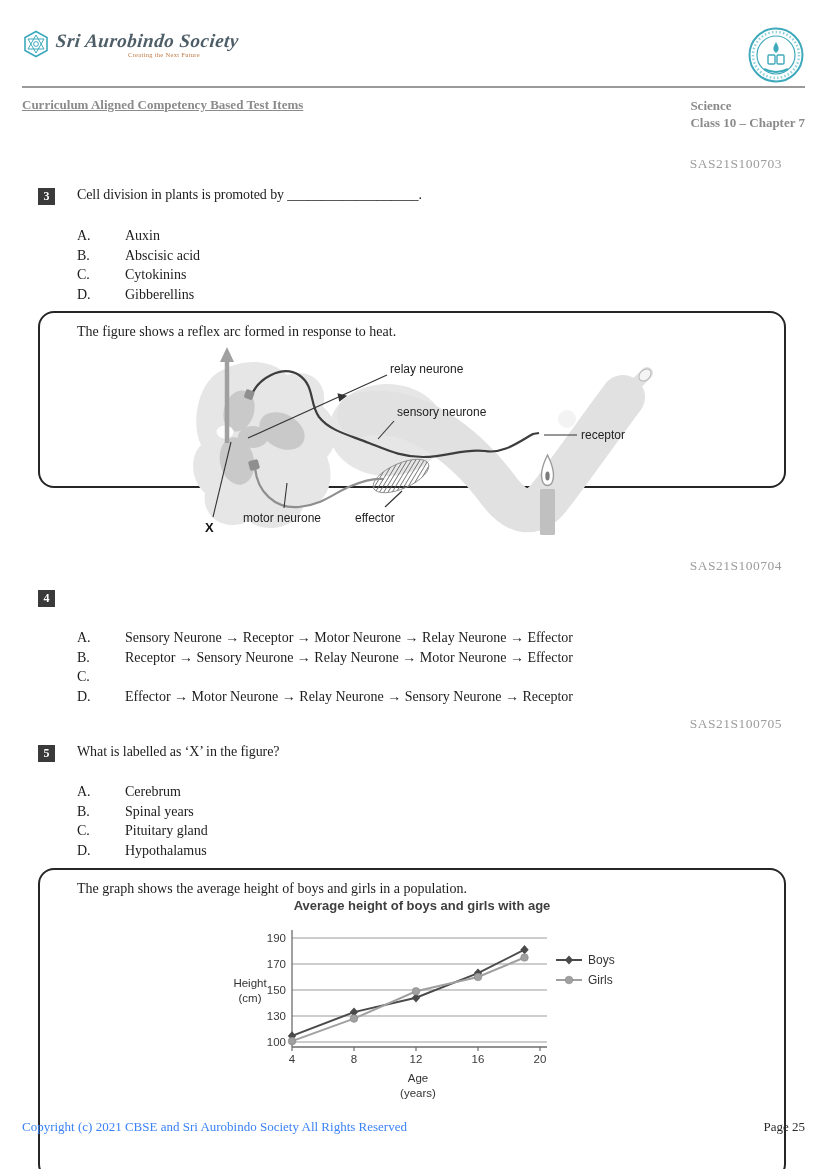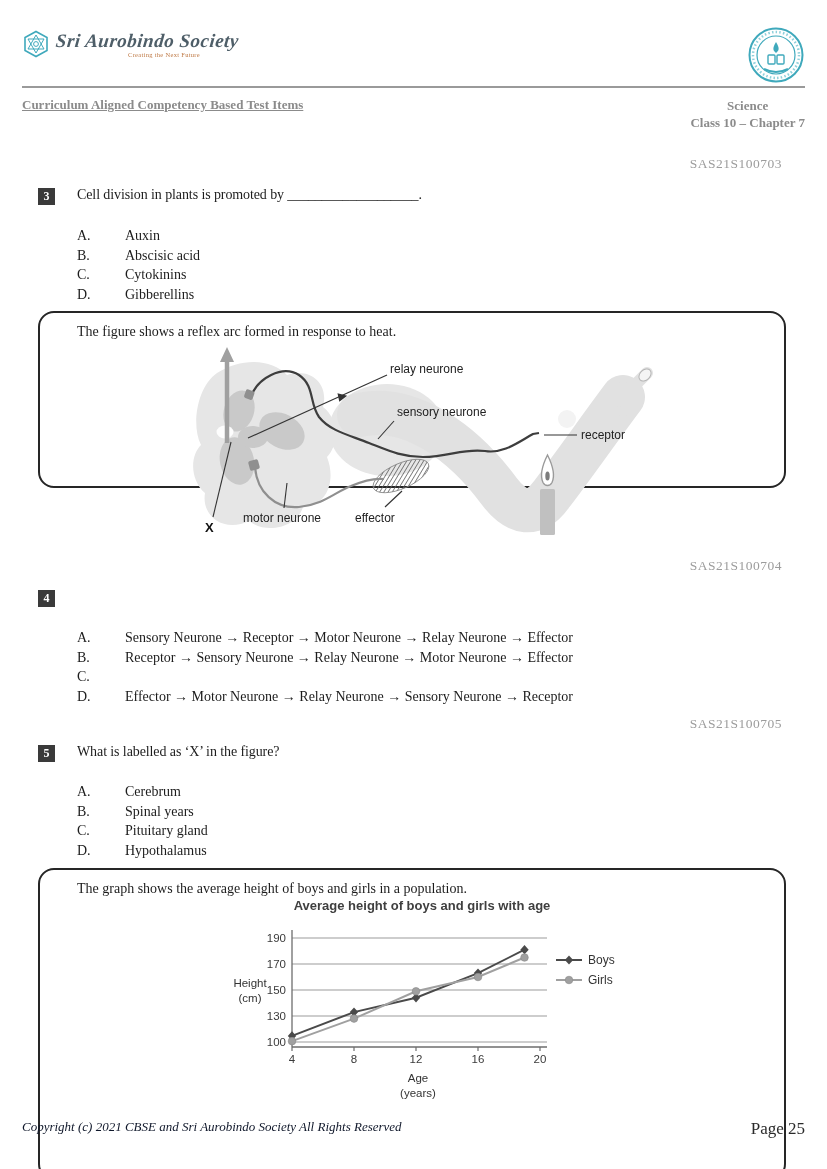--- a/index.html
+++ b/index.html
@@ -7,41 +7,41 @@
         font-family:"Liberation Serif",serif;color:#1d1d1d;}
   
   .brand{position:absolute;left:22px;top:30px;display:flex;align-items:flex-start;}
   .brand-text{margin-left:6px;}
   .brand-name{font-style:italic;font-weight:bold;font-size:19px;color:#4e5e68;
               letter-spacing:.5px;transform:skewX(-6deg);white-space:nowrap;}
   .brand-tagline{font-size:6.5px;color:#bf7a46;margin-left:72px;margin-top:-1px;letter-spacing:.3px;}
   .emblem{position:absolute;right:22px;top:26px;}
   .hr{position:absolute;left:22px;right:22px;top:86px;height:2px;background:#9a9a9a;}
   .subhead-left{position:absolute;left:22px;top:97px;font-weight:bold;font-size:13px;color:#8b8b8b;text-decoration:underline;}
-  .subhead-right{position:absolute;right:22px;top:97px;text-align:center;font-weight:bold;
+  .subhead-right{position:absolute;right:22px;top:97px;text-align:left;font-weight:bold;
                  font-size:13px;color:#8b8b8b;line-height:17px;}
   
   .code{position:absolute;right:45px;font-size:13.5px;color:#9c9c9c;letter-spacing:.5px;}
   
   .qrow{position:absolute;left:38px;display:flex;align-items:flex-start;}
   .badge{width:17px;height:17px;background:#3a3a3a;color:#fff;font-size:12px;font-weight:bold;
          display:flex;align-items:center;justify-content:center;flex:0 0 auto;margin-top:1px;}
   .qtext{margin-left:22px;font-size:14px;letter-spacing:-0.1px;color:#1c1c1c;}
   .opts{position:absolute;left:77px;font-size:14px;color:#1c1c1c;}
   .opt-row{display:flex;line-height:19.6px;}
   .opt-letter{width:48px;flex:0 0 auto;}
   
   .round-box{position:absolute;left:38px;width:748px;border:2.5px solid #262626;border-radius:16px;
              background:#fff;box-sizing:border-box;}
   .box-caption{position:absolute;left:37px;top:11px;font-size:14px;color:#1c1c1c;}
   .fig-svg{position:absolute;left:147px;top:32px;}
   .chart-svg{position:absolute;left:190px;top:24px;}
   
-  .footer-left{position:absolute;left:22px;top:1119px;font-style:italic;font-size:13px;color:#0f172a;}
-  .footer-right{position:absolute;right:22px;top:1119px;font-size:17px;color:#2a2a2a;}
+  .footer-left{position:absolute;left:22px;top:1119px;font-size:13px;color:#3b82f6;}
+  .footer-right{position:absolute;right:22px;top:1119px;font-size:13px;color:#2a2a2a;}
   svg text{font-family:"Liberation Sans",sans-serif;}
 </style>
 </head>
 <body>
 
 <div class="page">
 
   <div class="brand">
     <svg width="28" height="28" viewBox="0 0 28 28">
       <polygon points="14,1.5 25,7.5 25,20.5 14,26.5 3,20.5 3,7.5" fill="none" stroke="#3fa9bc" stroke-width="1.6"></polygon>

